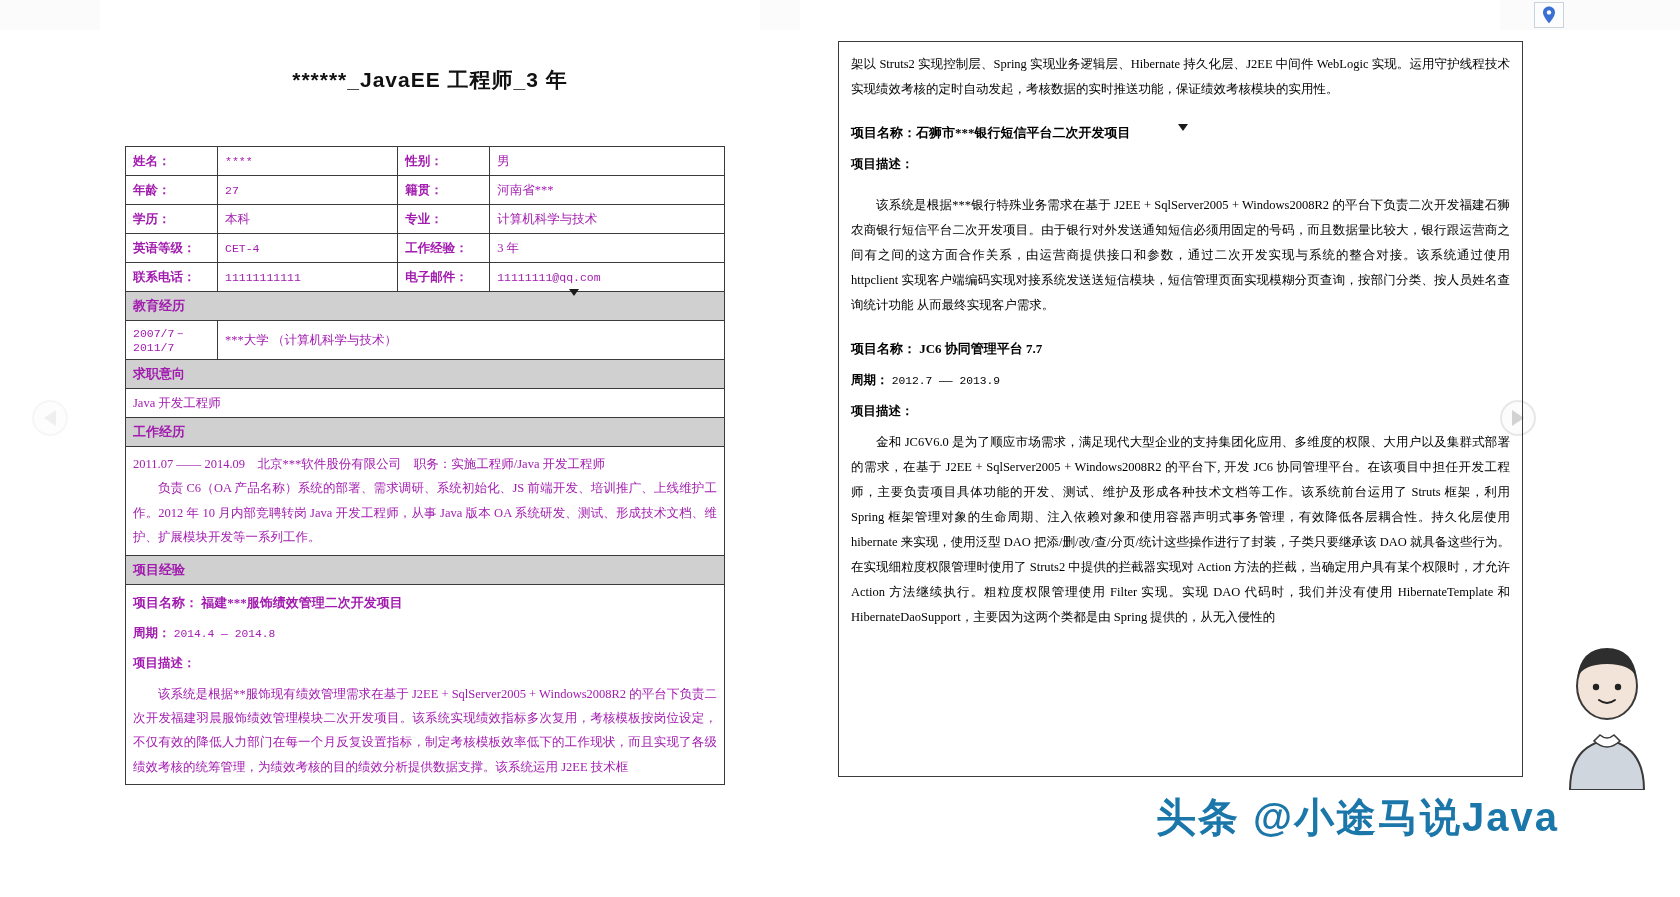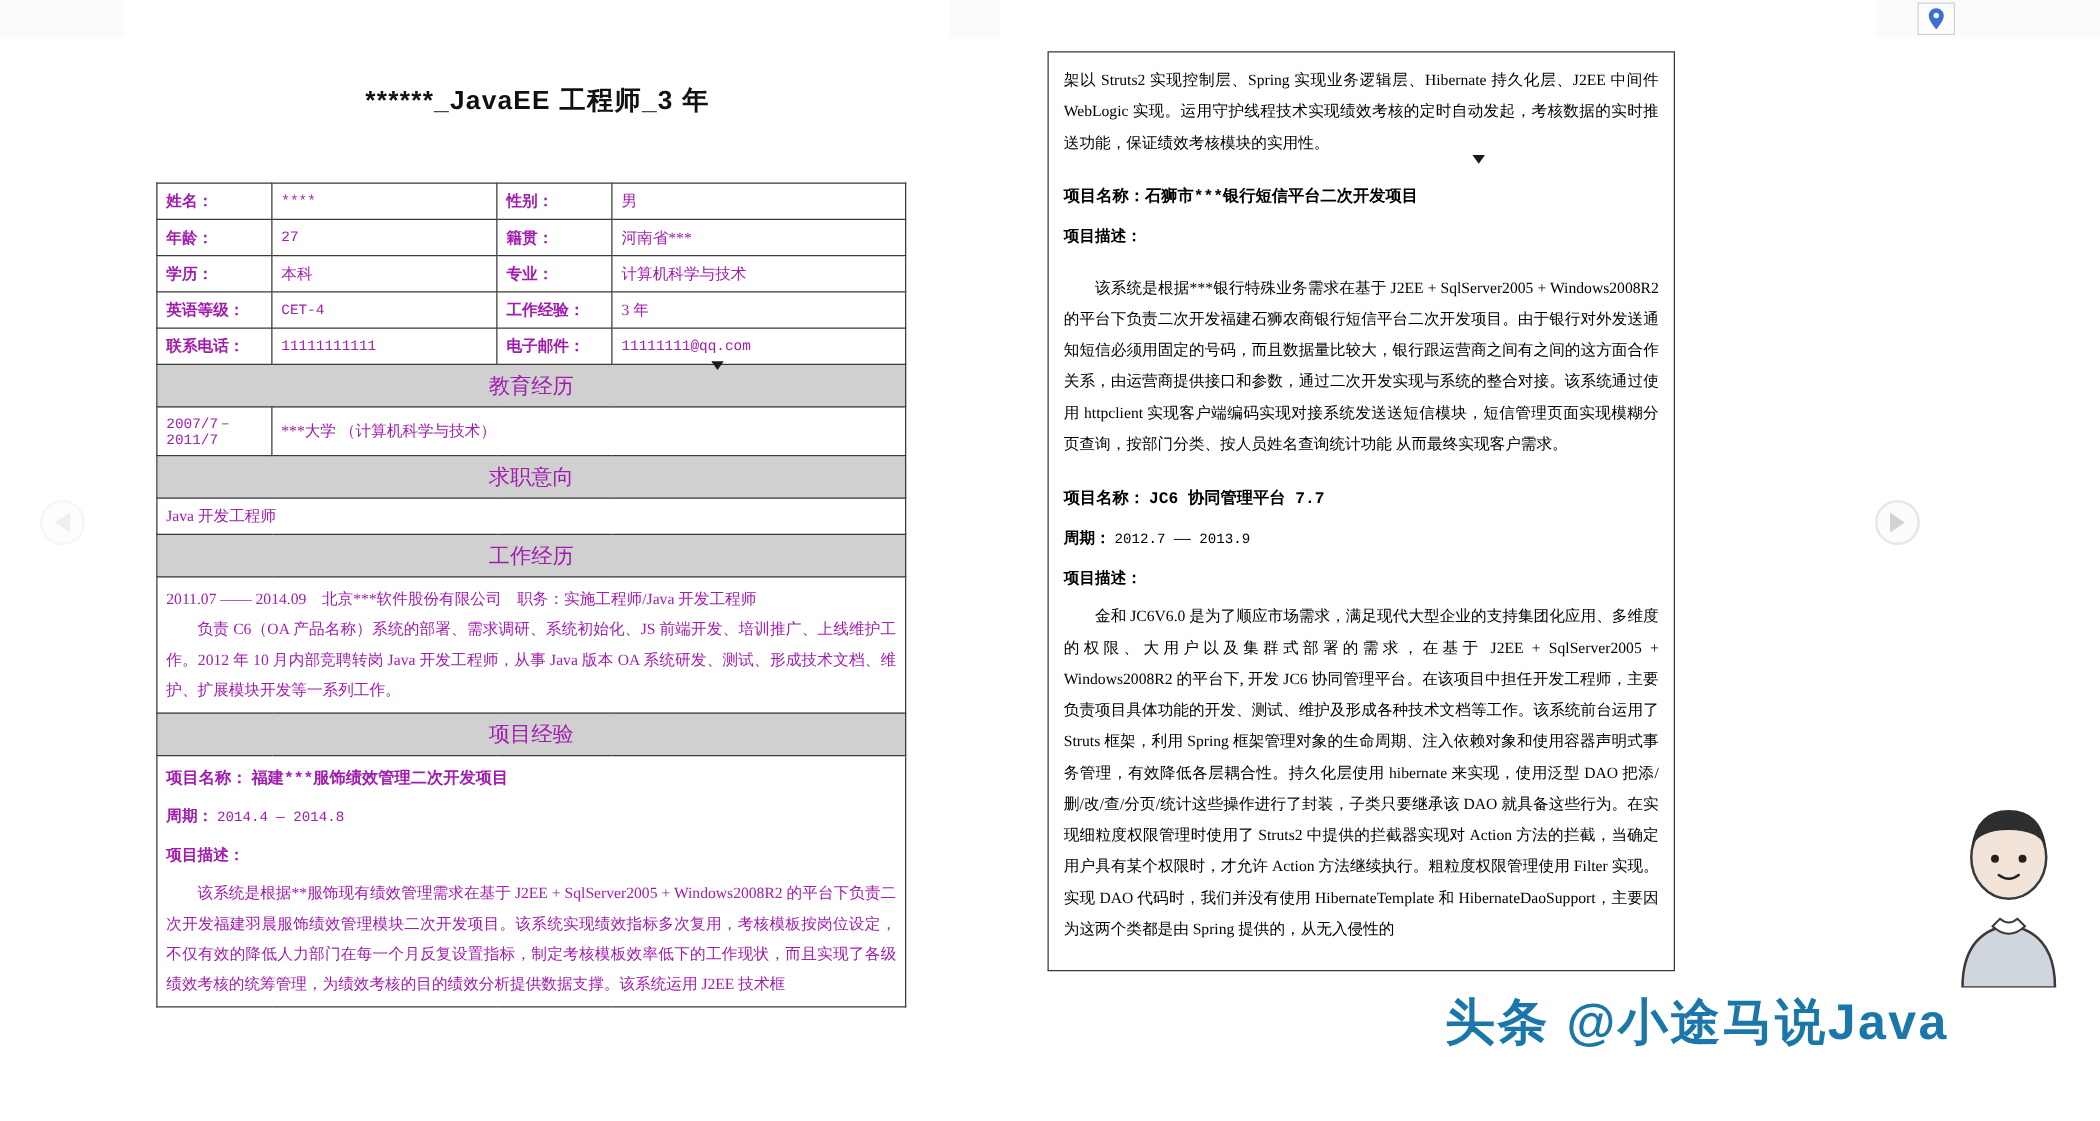--- a/index.html
+++ b/index.html
@@ -102,56 +102,55 @@
   .rtable td.lbl {
     font-weight: bold;
     font-family: "Liberation Sans", sans-serif;
     width: 92px;
     font-size: 12.5px;
   }
   .rtable td.val { font-family: "Liberation Mono", monospace; font-size: 11.5px; }
   .rtable td.valcn { font-family: "Liberation Serif", serif; font-size: 12.5px; }
   .sechead td {
     background: #d0d0d0;
-    font-weight: normal;
-    font-family: "Liberation Sans", sans-serif;
-    font-size: 17px;
+    font-weight: bold;
+    font-family: "Liberation Sans", sans-serif;
+    font-size: 13px;
     height: 26px;
-    text-align: center;
   }
   .body-cell {
     font-family: "Liberation Serif", serif;
     font-size: 12.5px;
     line-height: 1.95;
     padding: 6px 8px 8px 8px;
     text-align: justify;
   }
   .body-cell .indent { text-indent: 2em; display: block; }
   .mono { font-family: "Liberation Mono", monospace; font-size: 11.3px; }
   .bold { font-weight: bold; font-family:"Liberation Sans", sans-serif; }
 
   .proj-line { margin: 0 0 6px 0; }
-  .proj-name { font-weight: bold; font-family:Liberation Mono, monospace; font-size:13px; }
+  .proj-name { font-weight: bold; font-family:Liberation Serif, serif; font-size:13px; }
 
   
   .caret {
     position: absolute;
     width: 0; height: 0;
     border-left: 5px solid transparent;
     border-right: 5px solid transparent;
     border-top: 7px solid #1a1a1a;
   }
   .caret-p1 { top: 289px; left: 469px; }
   .caret-p2 { top: 124px; left: 1178px; }
 
   
   .page2-frame {
     position: absolute;
     top: 41px; left: 38px;
-    width: 502px;
+    width: 685px;
     height: 736px;
     border: 1px solid #3a3a3a;
     padding: 10px 12px;
     font-family: "Liberation Serif", serif;
     font-size: 12.5px;
     line-height: 2.0;
     color: #000;
     overflow: hidden;
     text-align: justify;
   }

